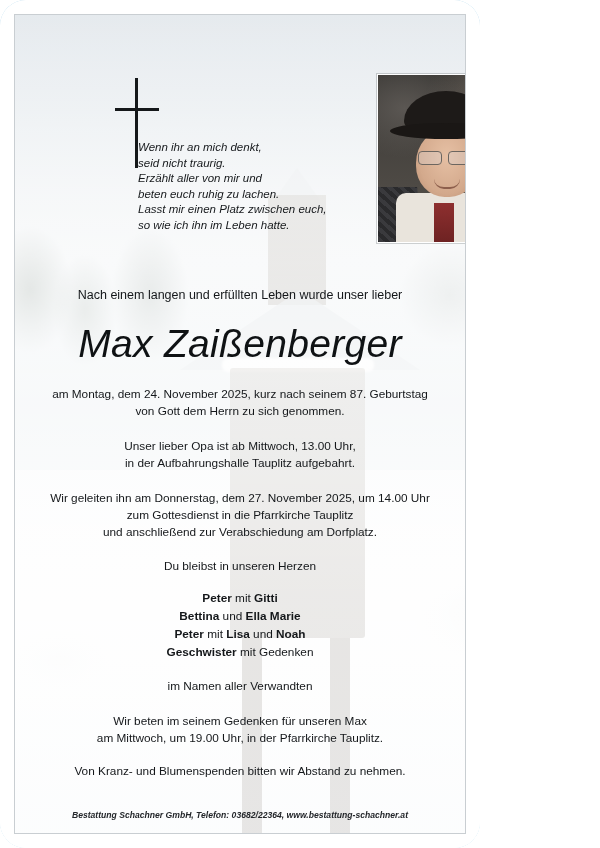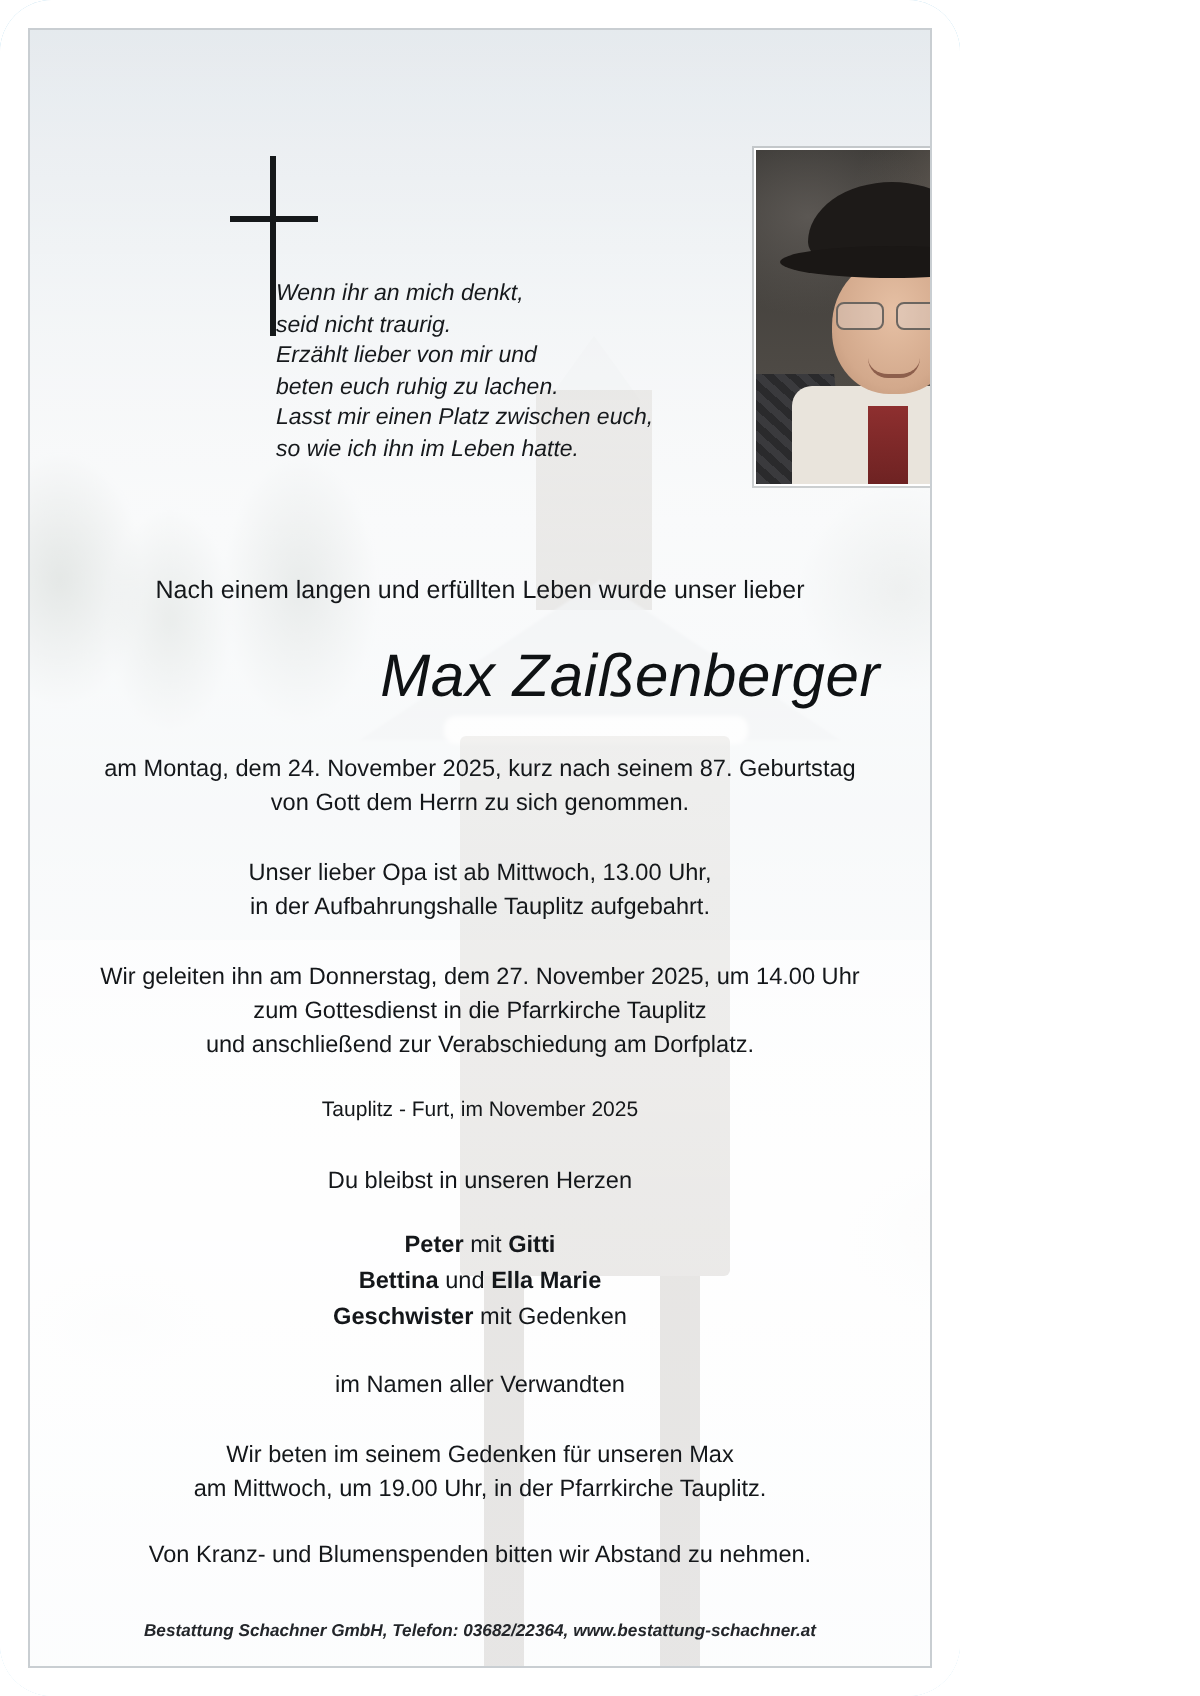--- a/index.html
+++ b/index.html
@@ -234,27 +234,26 @@
     position: absolute;
     left: 40px; right: 40px; top: 286px;
     text-align: center;
     color: #14171a;
   }
   .lead {
     font-size: 12.5px;
     line-height: 18px;
   }
   .name {
-    font-size: 30px;
+    font-size: 39px;
     font-style: italic;
     font-weight: 400;
     letter-spacing: .3px;
     margin: 18px 0 20px;
     color: #0f1214;
-    text-align: right;
   }
   .para {
     font-size: 11.8px;
     line-height: 17px;
     margin-bottom: 18px;
     margin-top: 16px;
   }
   .place {
     font-size: 10.5px;
     margin-bottom: 22px;
@@ -310,21 +309,21 @@
   </div>
 
   <div class="cross">
     <div class="v"></div>
     <div class="h"></div>
   </div>
 
   <div class="verse">
     <div>Wenn ihr an mich denkt,</div>
     <div>seid nicht traurig.</div>
-    <div>Erzählt lieber von mir und</div>
+    <div>Erzählt aller von mir und</div>
     <div>beten euch ruhig zu lachen.</div>
     <div>Lasst mir einen Platz zwischen euch,</div>
     <div>so wie ich ihn im Leben hatte.</div>
   </div>
 
   <div class="portrait">
     <div class="p-bg"></div>
     <div class="p-jacket-l"></div>
     <div class="p-jacket-r"></div>
     <div class="p-shirt"></div>
@@ -351,32 +350,34 @@
       <div>Unser lieber Opa ist ab Mittwoch, 13.00 Uhr,</div>
       <div>in der Aufbahrungshalle Tauplitz aufgebahrt.</div>
     </div>
 
     <div class="para">
       <div>Wir geleiten ihn am Donnerstag, dem 27. November 2025, um 14.00 Uhr</div>
       <div>zum Gottesdienst in die Pfarrkirche Tauplitz</div>
       <div>und anschließend zur Verabschiedung am Dorfplatz.</div>
     </div>
 
-    <div class="place">Tauplitz - Furt, im November 2025</div>
 
     <div class="heart-line">Du bleibst in unseren Herzen</div>
 
     <div class="family">
       <div>
         <b>Peter</b><span> mit </span><b>Gitti</b>
       </div>
       <div>
         <b>Bettina</b><span> und </span><b>Ella Marie</b>
       </div>
       <div>
+        <b>Peter</b><span> mit </span><b>Lisa</b><span> und </span><b>Noah</b>
+      </div>
+      <div>
         <b>Geschwister</b><span> mit Gedenken</span>
       </div>
     </div>
 
     <div class="relatives">im Namen aller Verwandten</div>
 
     <div class="closing">
       <div>Wir beten im seinem Gedenken für unseren Max</div>
       <div>am Mittwoch, um 19.00 Uhr, in der Pfarrkirche Tauplitz.</div>
     </div>

